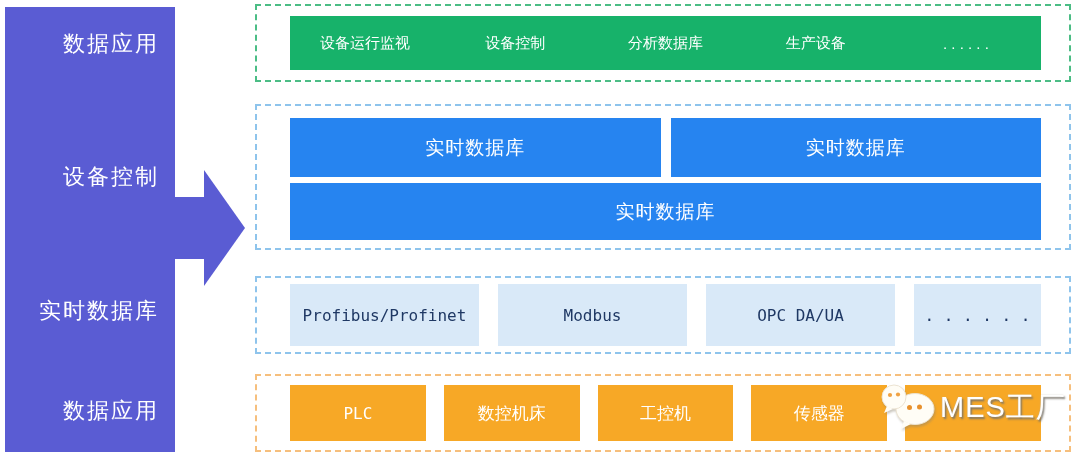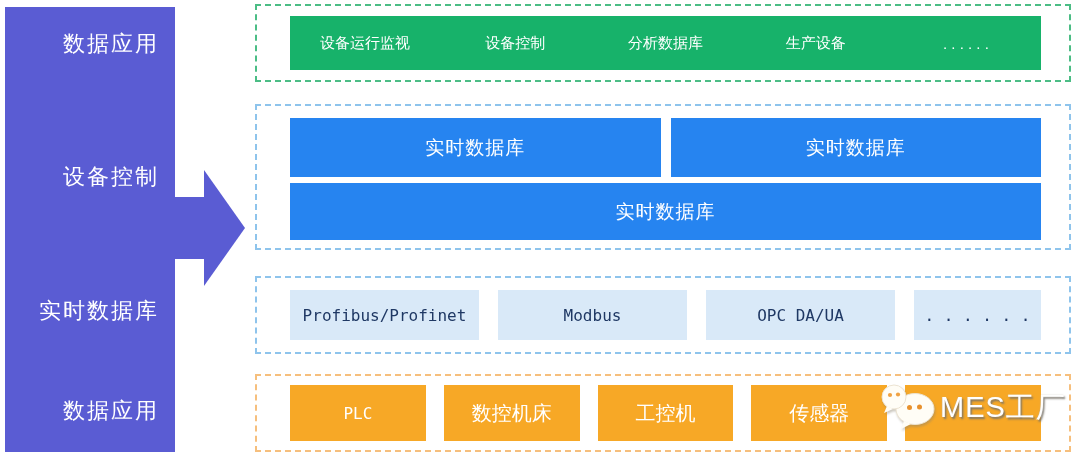--- a/index.html
+++ b/index.html
@@ -36,30 +36,30 @@
     color:#fff;font-size:15px;white-space:nowrap;
   }
   .db-top{display:flex;gap:10px;margin-bottom:6px;}
   .bbox{
     flex:1;height:59px;background:var(--blue,#2684f0);
     display:flex;align-items:center;justify-content:center;
     color:#fff;font-size:19px;letter-spacing:1px;
   }
   .bbox.full{height:57px;}
   .pbox{
-    width:189px;height:50px;background:var(--lightblue,#d9e9f8);
+    width:189px;height:62px;background:var(--lightblue,#d9e9f8);
     display:flex;align-items:center;justify-content:center;
     color:var(--lightblue_text,#1f3864);font-size:16px;
     font-family:"DejaVu Sans Mono",monospace;white-space:nowrap;
   }
   .pbox.dots{width:auto;flex:1;}
   .obox{
     flex:1;height:56px;background:var(--orange,#f7a826);
     display:flex;align-items:center;justify-content:center;
-    color:#fff;font-size:20px;white-space:nowrap;
+    color:#fff;font-size:17px;white-space:nowrap;
   }
   .obox.plc{font-family:"DejaVu Sans Mono",monospace;font-size:16px;}
   
   .watermark{
     position:absolute;left:880px;top:384px;display:flex;align-items:center;
     pointer-events:none;
   }
   .wm-icon{filter:drop-shadow(1px 2px 1px rgba(140,130,110,.45));}
   .wm-text{
     margin-left:4px;color:#fff;font-size:29px;letter-spacing:1px;white-space:nowrap;

